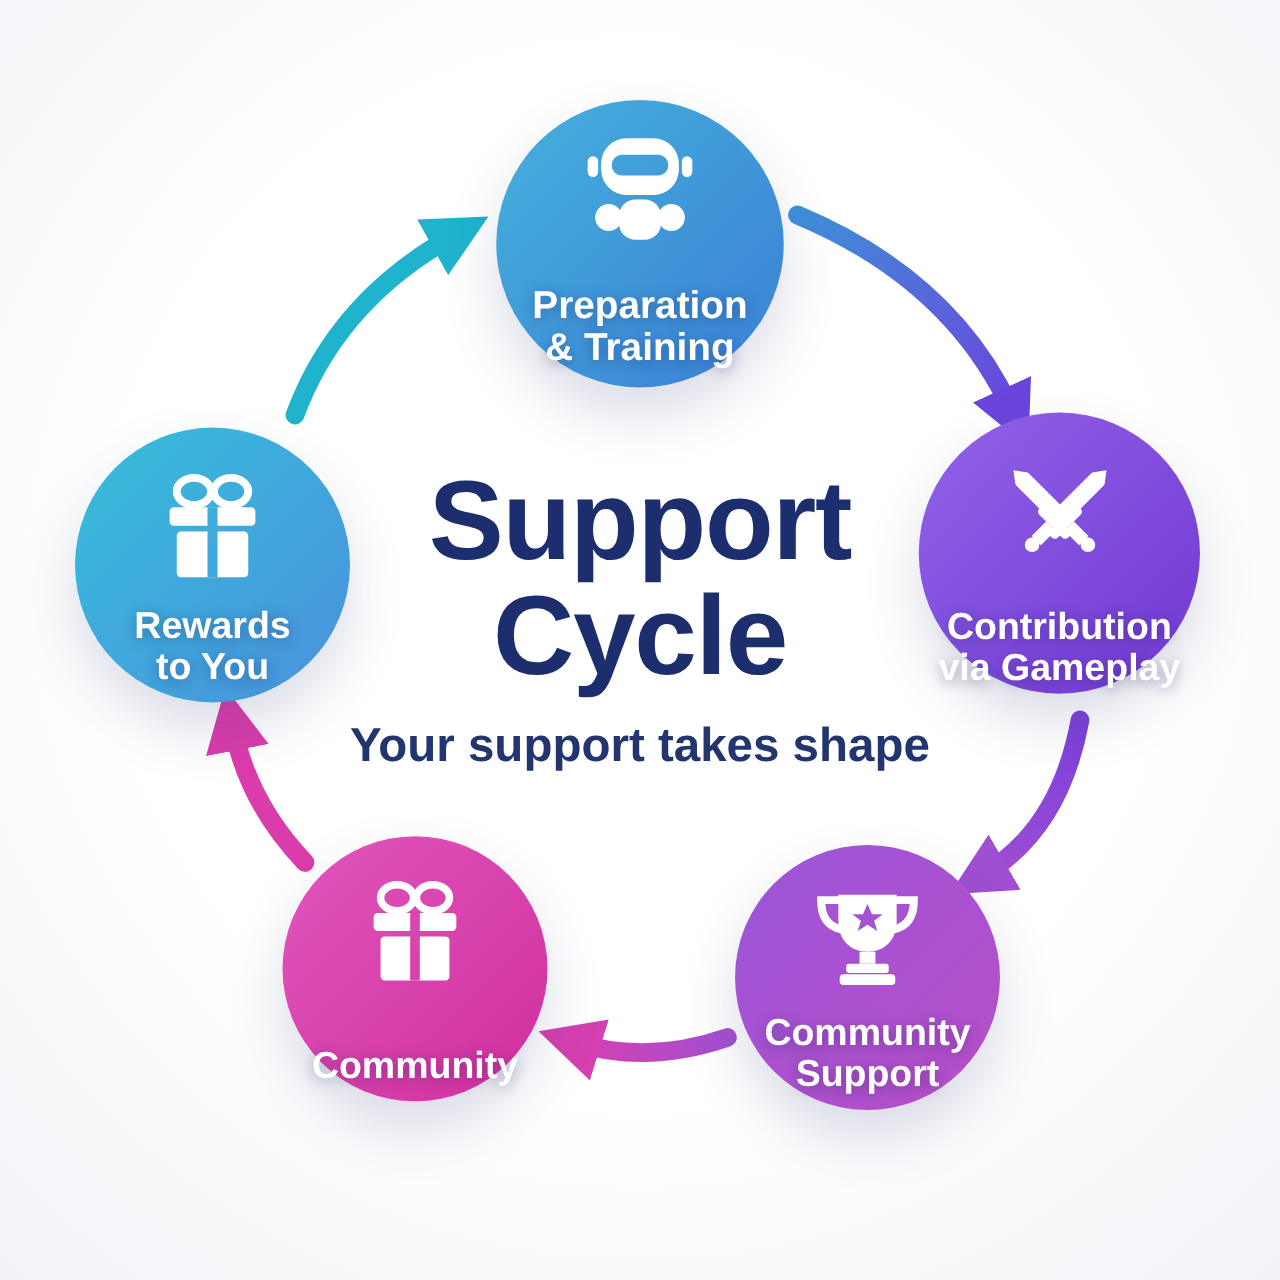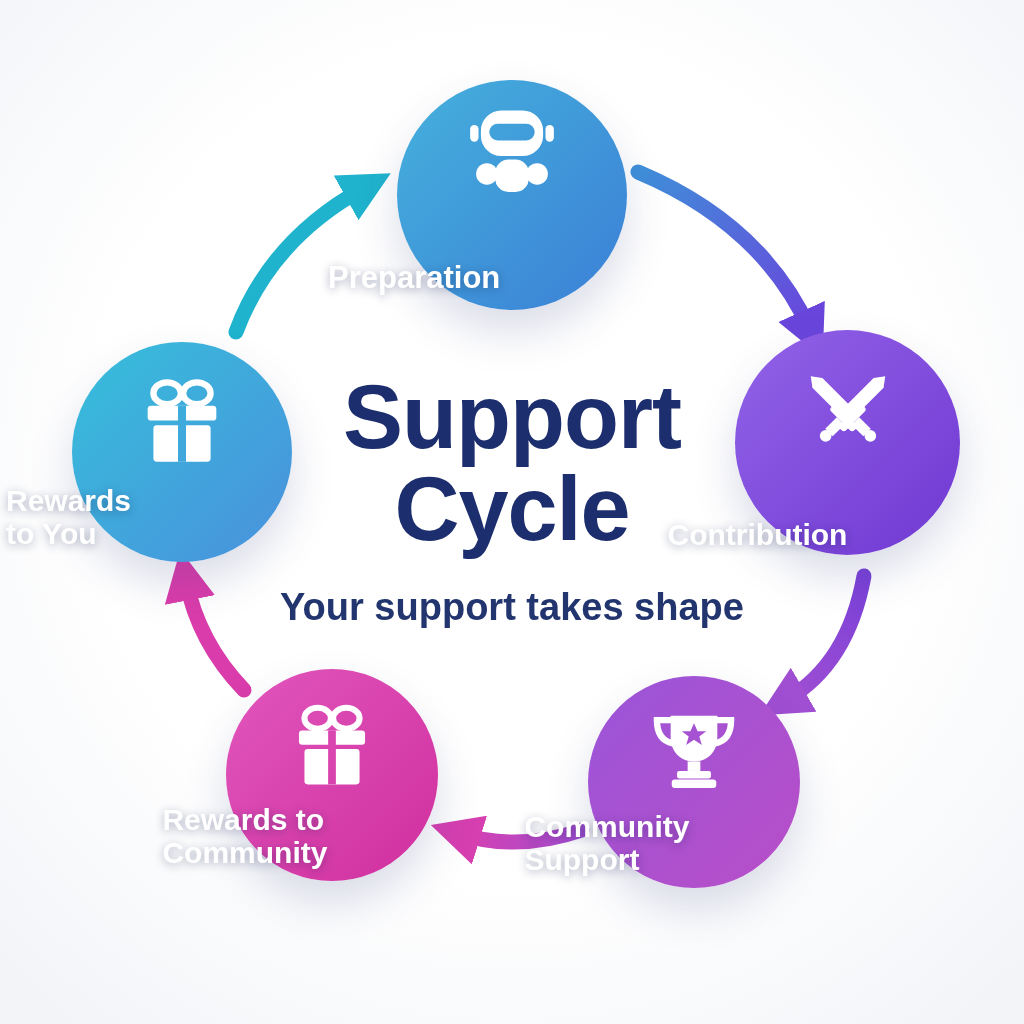--- a/index.html
+++ b/index.html
@@ -7,33 +7,33 @@
     position:relative;width:1024px;height:1024px;overflow:hidden;
     background:radial-gradient(circle at 50% 45%, #ffffff 55%, #f1f3f7 100%);
     font-family:"Liberation Sans", sans-serif;
   }
   .arrows{position:absolute;left:0;top:0;z-index:1;}
   .node{position:absolute;border-radius:50%;z-index:2;box-shadow:0 22px 44px rgba(55,65,130,.18);}
   .node-prep   {left:397px;top:80px; width:230px;height:230px;background:linear-gradient(135deg,#45b1dc,#3b7fd6);}
   .node-contrib{left:735px;top:330px;width:225px;height:225px;background:linear-gradient(135deg,#9263e8,#7038d2);}
   .node-results{left:588px;top:676px;width:212px;height:212px;background:linear-gradient(135deg,#9a55d9,#b94ec7);}
   .node-rewcom {left:226px;top:669px;width:212px;height:212px;background:linear-gradient(135deg,#e156bd,#d02f9e);}
-  .node-rewyou {left:72px; top:342px;width:220px;height:220px;background:linear-gradient(135deg,#36bfdb,#4a90dc);}
+  .node-rewyou {left:60px; top:342px;width:220px;height:220px;background:linear-gradient(135deg,#36bfdb,#4a90dc);}
   .node-icon{position:absolute;left:50%;transform:translateX(-50%);top:9%;width:52%;}
   .node-icon svg{display:block;width:100%;height:auto;}
   .node-label{
     position:absolute;left:50%;bottom:12px;transform:translateX(-50%);
-    width:160%;text-align:left;color:#ffffff;font-weight:700;font-size:30px;line-height:1.08;
+    width:160%;text-align:center;color:#ffffff;font-weight:700;font-size:30px;line-height:1.08;
     text-shadow:0 2px 10px rgba(20,30,80,.35);
   }
   .node-prep .node-label{bottom:16px;font-size:31px;}
   .node-contrib .node-label{bottom:4px;}
   .center-title{position:absolute;left:0;right:0;top:372px;text-align:center;z-index:2;}
   .title-line{display:block;font-size:90px;font-weight:800;color:#1d2e6e;line-height:1.02;letter-spacing:-1px;}
-  .subtitle{display:block;margin-top:30px;font-size:38px;font-weight:600;color:#22356f;letter-spacing:0;}
+  .subtitle{display:block;margin-top:20px;font-size:38px;font-weight:600;color:#22356f;letter-spacing:0;}
 </style>
 </head>
 <body>
 
 <div class="stage">
 
   <svg class="arrows" width="1024" height="1024" viewBox="0 0 1024 1024">
     <defs>
       <linearGradient id="gArrowTR" gradientUnits="userSpaceOnUse" x1="638" y1="172" x2="810" y2="330">
         <stop offset="0" stop-color="#3f8fd9"></stop>
@@ -89,20 +89,21 @@
           <circle cx="29" cy="61" r="9" fill="white"></circle>
           <circle cx="71" cy="61" r="9" fill="white"></circle>
           <rect x="36" y="49" width="28" height="27" rx="11" fill="white"></rect>
         </mask>
           </defs>
         <rect width="100" height="100" fill="#ffffff" mask="url(#m-robot)"></rect>
       </svg>
     </span>
     <div class="node-label">
       <span>Preparation</span><br>
+      <span>&amp; Training</span>
     </div>
   </div>
 
   <div class="node node-contrib">
     <span class="node-icon" style="top:11%;">
       <svg viewBox="0 0 100 100">
         <defs>
             <mask id="m-swords">
           <rect x="0" y="0" width="100" height="100" fill="black"></rect>
           <g transform="rotate(45 50 50)">
@@ -117,20 +118,21 @@
             <rect x="45.5" y="59" width="9" height="14" fill="white"></rect>
             <circle cx="50" cy="77" r="5" fill="white"></circle>
           </g>
         </mask>
           </defs>
         <rect width="100" height="100" fill="#ffffff" mask="url(#m-swords)"></rect>
       </svg>
     </span>
     <div class="node-label">
       <span>Contribution</span><br>
+      <span>via Gameplay</span>
     </div>
   </div>
 
   <div class="node node-results">
     <span class="node-icon" style="top:12%;width:50%;">
       <svg viewBox="0 0 100 100">
         <defs>
             <mask id="m-trophy">
           <rect x="0" y="0" width="100" height="100" fill="black"></rect>
           <path d="M28 14 H72 V34 C72 48 63 57 50 57 C37 57 28 48 28 34 Z" fill="white"></path>
@@ -161,21 +163,21 @@
           <ellipse cx="63" cy="22" rx="12" ry="9.5" fill="none" stroke="white" stroke-width="5.5"></ellipse>
           <rect x="20" y="33" width="60" height="13" rx="3" fill="white"></rect>
           <rect x="25" y="50" width="50" height="32" rx="3" fill="white"></rect>
           <rect x="46.5" y="33" width="7" height="49" fill="black"></rect>
         </mask>
           </defs>
         <rect width="100" height="100" fill="#ffffff" mask="url(#m-gift-a)"></rect>
       </svg>
     </span>
     <div class="node-label">
-      <span>Rewards to</span><br>
+      <br>
       <span>Community</span>
     </div>
   </div>
 
   <div class="node node-rewyou">
     <span class="node-icon" style="top:12%;">
       <svg viewBox="0 0 100 100">
         <defs>
             <mask id="m-gift-b">
           <rect x="0" y="0" width="100" height="100" fill="black"></rect>

